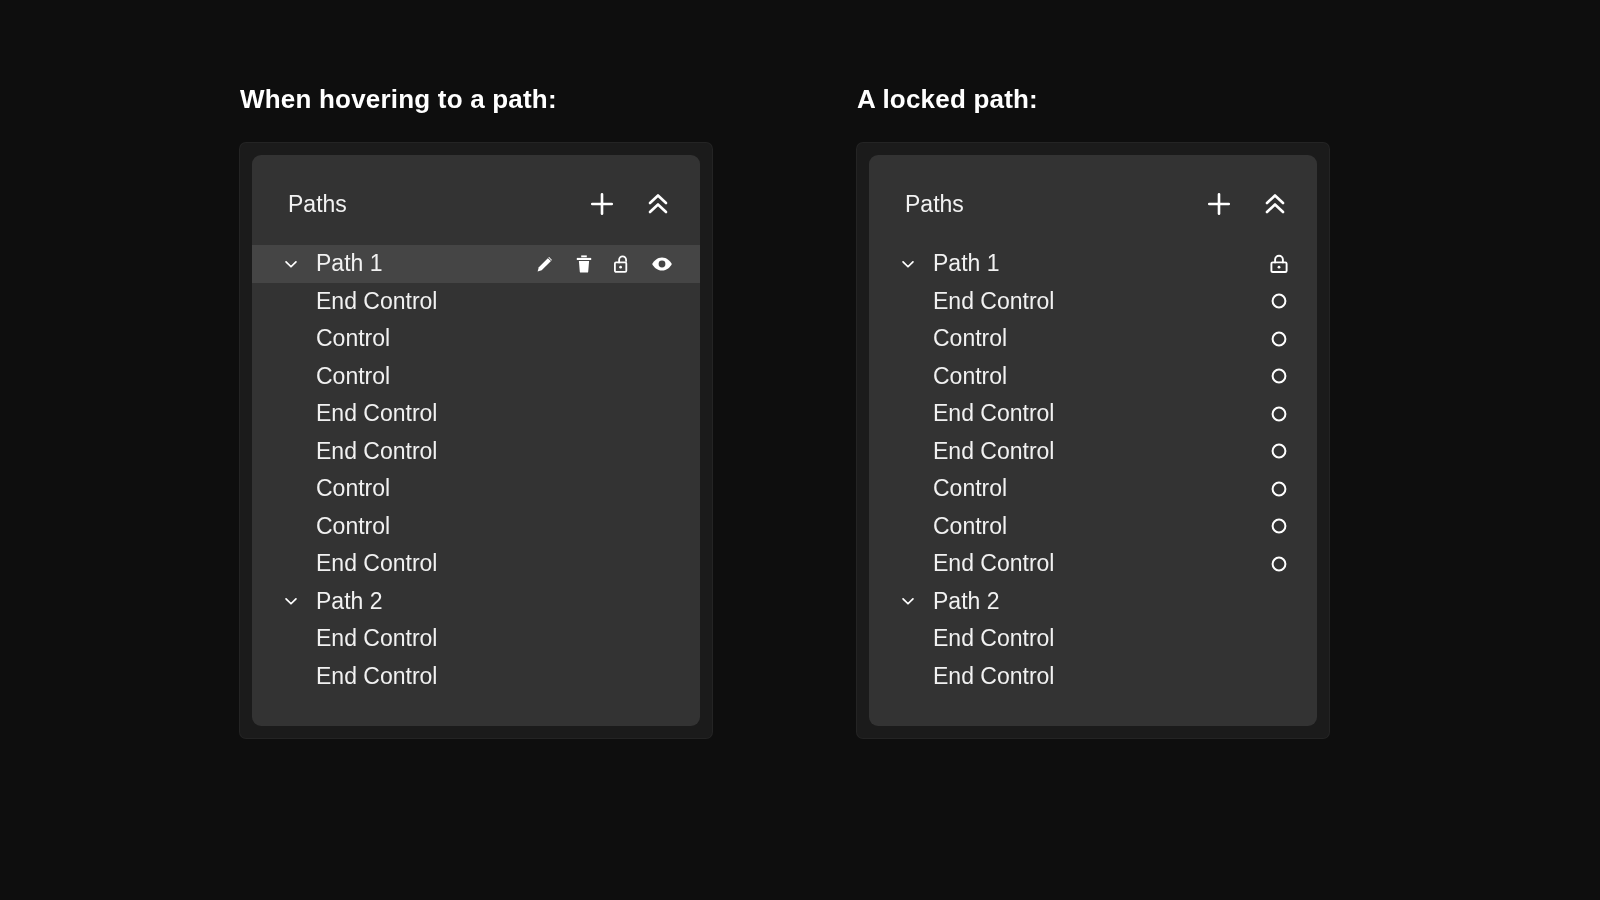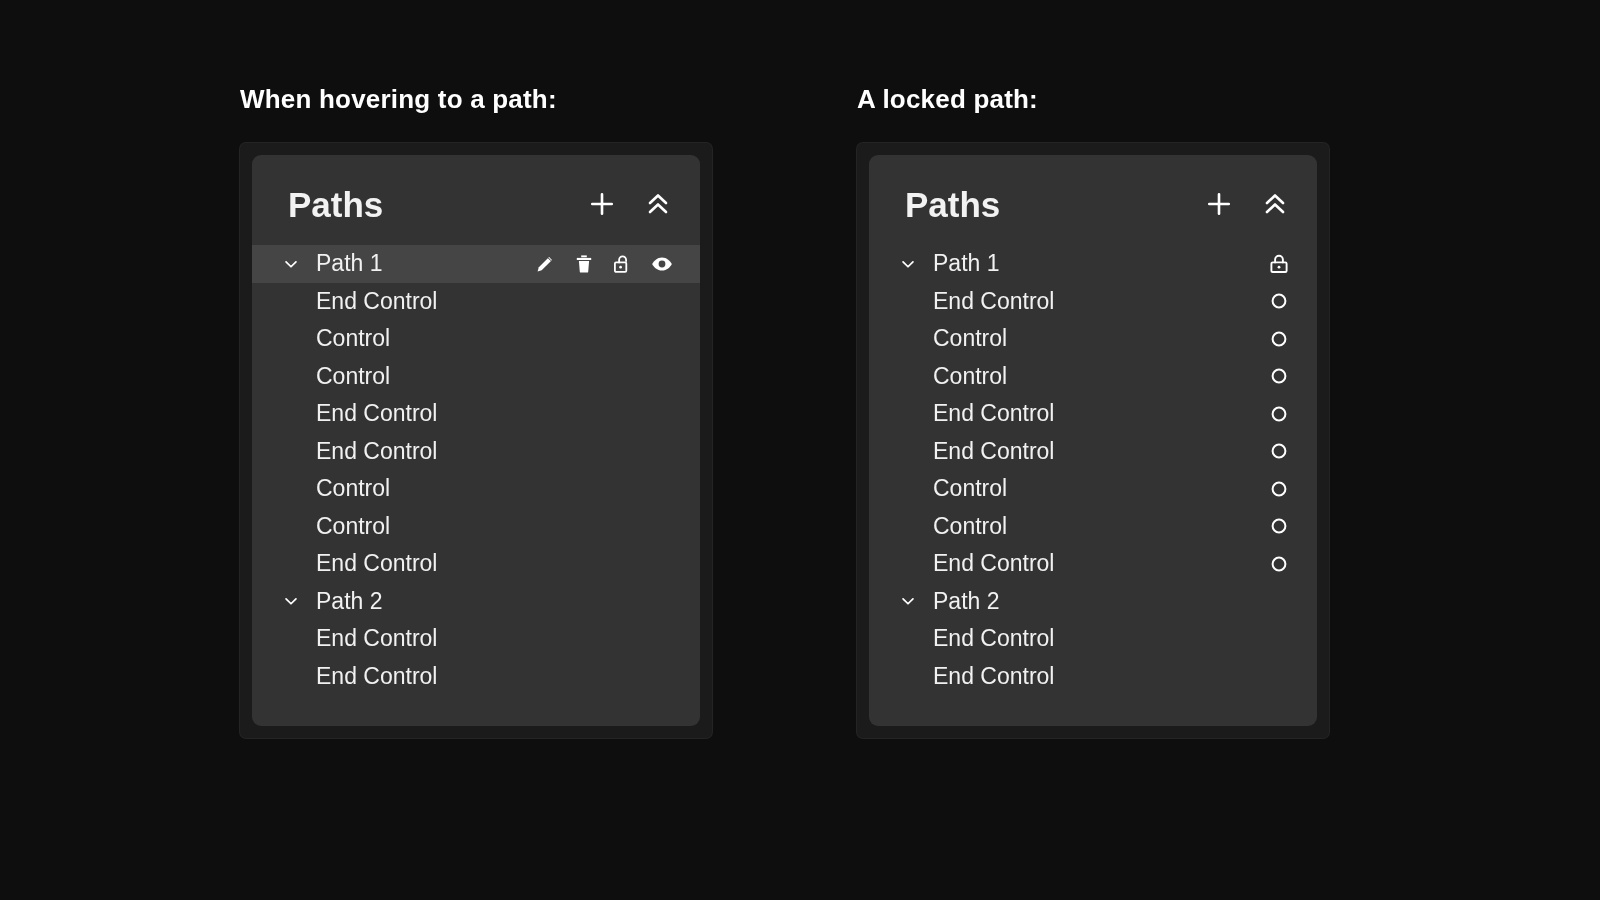--- a/index.html
+++ b/index.html
@@ -68,22 +68,22 @@
 
   
   .panel-header {
     display: flex;
     align-items: center;
     height: 54px;
     padding: 0 26px 0 36px;
   }
 
   .panel-title {
-    font-size: 35px;
-    font-weight: bold;
+    font-size: 23px;
+    font-weight: normal;
     color: #f2f2f2;
     flex: 1;
     line-height: 1;
   }
 
   .header-actions {
     display: flex;
     align-items: center;
     gap: 24px;
   }

